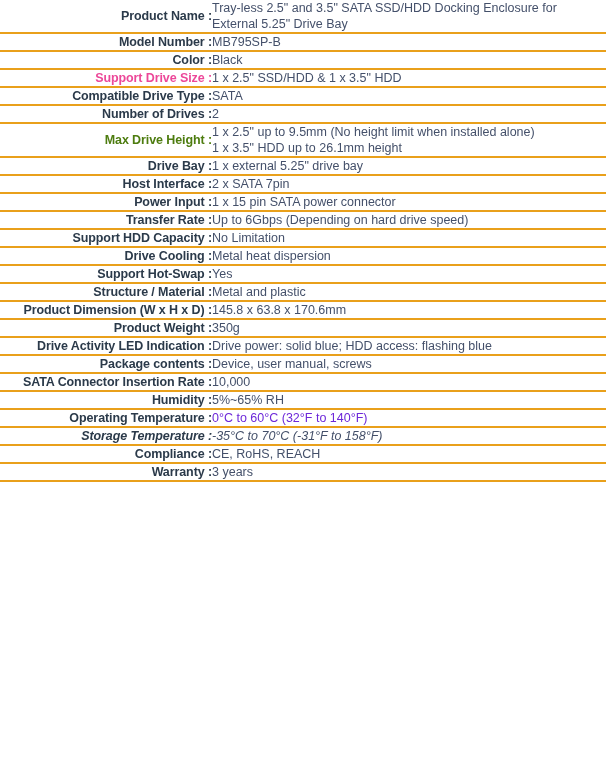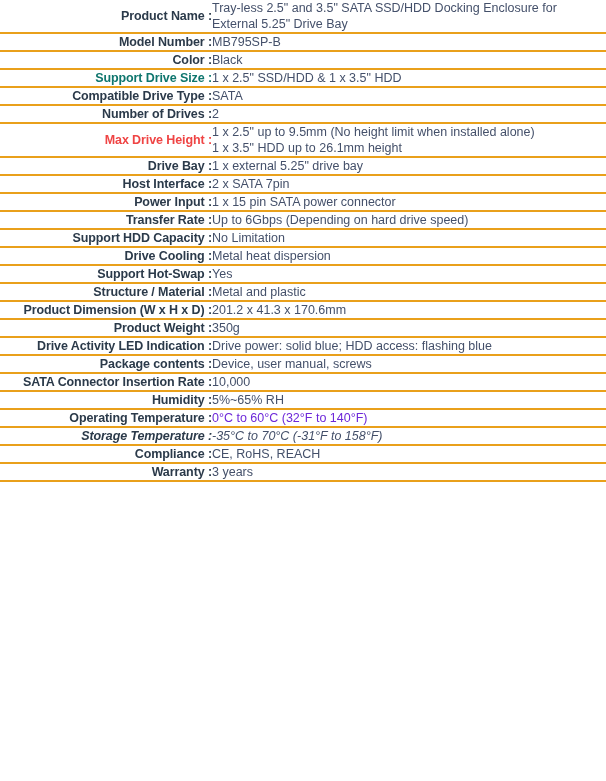--- a/index.html
+++ b/index.html
@@ -70,39 +70,39 @@
           <span class="line">MB795SP-B</span>
         </td>
       </tr>
       <tr style="border-bottom-color: rgb(233, 160, 27);">
         <td class="label-cell" style="color: rgb(43, 58, 74);">Color :</td>
         <td class="value-cell" style="color: rgb(68, 80, 106);">
           <span class="line">Black</span>
         </td>
       </tr>
       <tr style="border-bottom-color: rgb(233, 160, 27);">
-        <td class="label-cell" style="color: #0f766e;">Support Drive Size :</td>
+        <td class="label-cell" style="color: #ec4899;">Support Drive Size :</td>
         <td class="value-cell" style="color: rgb(68, 80, 106);">
           <span class="line">1 x 2.5" SSD/HDD &amp; 1 x 3.5" HDD</span>
         </td>
       </tr>
       <tr style="border-bottom-color: rgb(233, 160, 27);">
         <td class="label-cell" style="color: rgb(43, 58, 74);">Compatible Drive Type :</td>
         <td class="value-cell" style="color: rgb(68, 80, 106);">
           <span class="line">SATA</span>
         </td>
       </tr>
       <tr style="border-bottom-color: rgb(233, 160, 27);">
         <td class="label-cell" style="color: rgb(43, 58, 74);">Number of Drives :</td>
         <td class="value-cell" style="color: rgb(68, 80, 106);">
           <span class="line">2</span>
         </td>
       </tr>
       <tr style="border-bottom-color: rgb(233, 160, 27);">
-        <td class="label-cell" style="color: #ef4444;">Max Drive Height :</td>
+        <td class="label-cell" style="color: #4d7c0f;">Max Drive Height :</td>
         <td class="value-cell" style="color: rgb(68, 80, 106);">
           <span class="line">1 x 2.5" up to 9.5mm (No height limit when installed alone)</span>
           <span class="line">1 x 3.5" HDD up to 26.1mm height</span>
         </td>
       </tr>
       <tr style="border-bottom-color: rgb(233, 160, 27);">
         <td class="label-cell" style="color: rgb(43, 58, 74);">Drive Bay :</td>
         <td class="value-cell" style="color: rgb(68, 80, 106);">
           <span class="line">1 x external 5.25" drive bay</span>
         </td>
@@ -145,21 +145,21 @@
       </tr>
       <tr style="border-bottom-color: rgb(233, 160, 27);">
         <td class="label-cell" style="color: rgb(43, 58, 74);">Structure / Material :</td>
         <td class="value-cell" style="color: rgb(68, 80, 106);">
           <span class="line">Metal and plastic</span>
         </td>
       </tr>
       <tr style="border-bottom-color: rgb(233, 160, 27);">
         <td class="label-cell" style="color: rgb(43, 58, 74);">Product Dimension (W x H x D) :</td>
         <td class="value-cell" style="color: rgb(68, 80, 106);">
-          <span class="line">201.2 x 41.3 x 170.6mm</span>
+          <span class="line">145.8 x 63.8 x 170.6mm</span>
         </td>
       </tr>
       <tr style="border-bottom-color: rgb(233, 160, 27);">
         <td class="label-cell" style="color: rgb(43, 58, 74);">Product Weight :</td>
         <td class="value-cell" style="color: rgb(68, 80, 106);">
           <span class="line">350g</span>
         </td>
       </tr>
       <tr style="border-bottom-color: rgb(233, 160, 27); border-radius: 7px;">
         <td class="label-cell" style="color: rgb(43, 58, 74);">Drive Activity LED Indication :</td>

